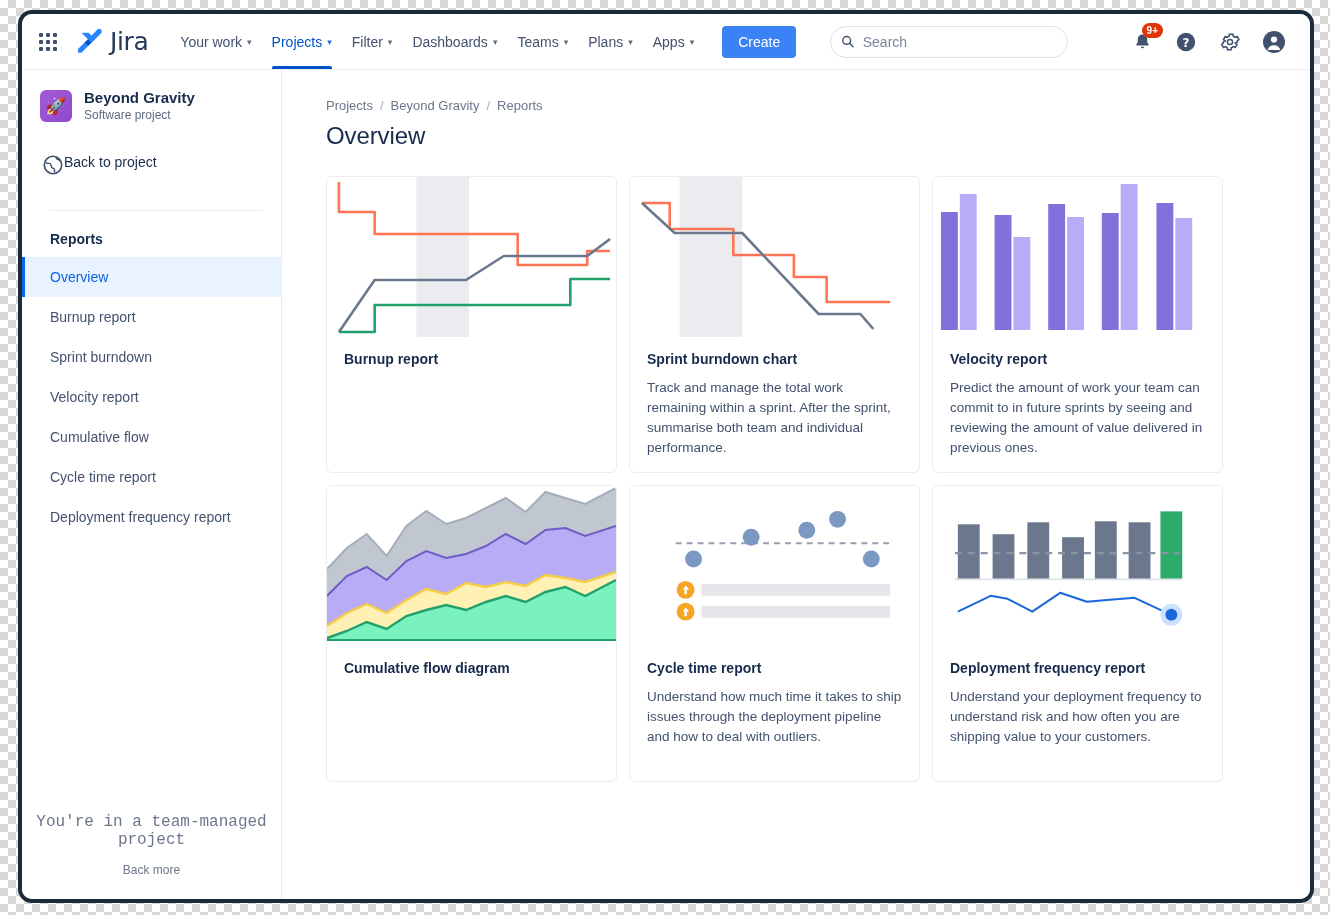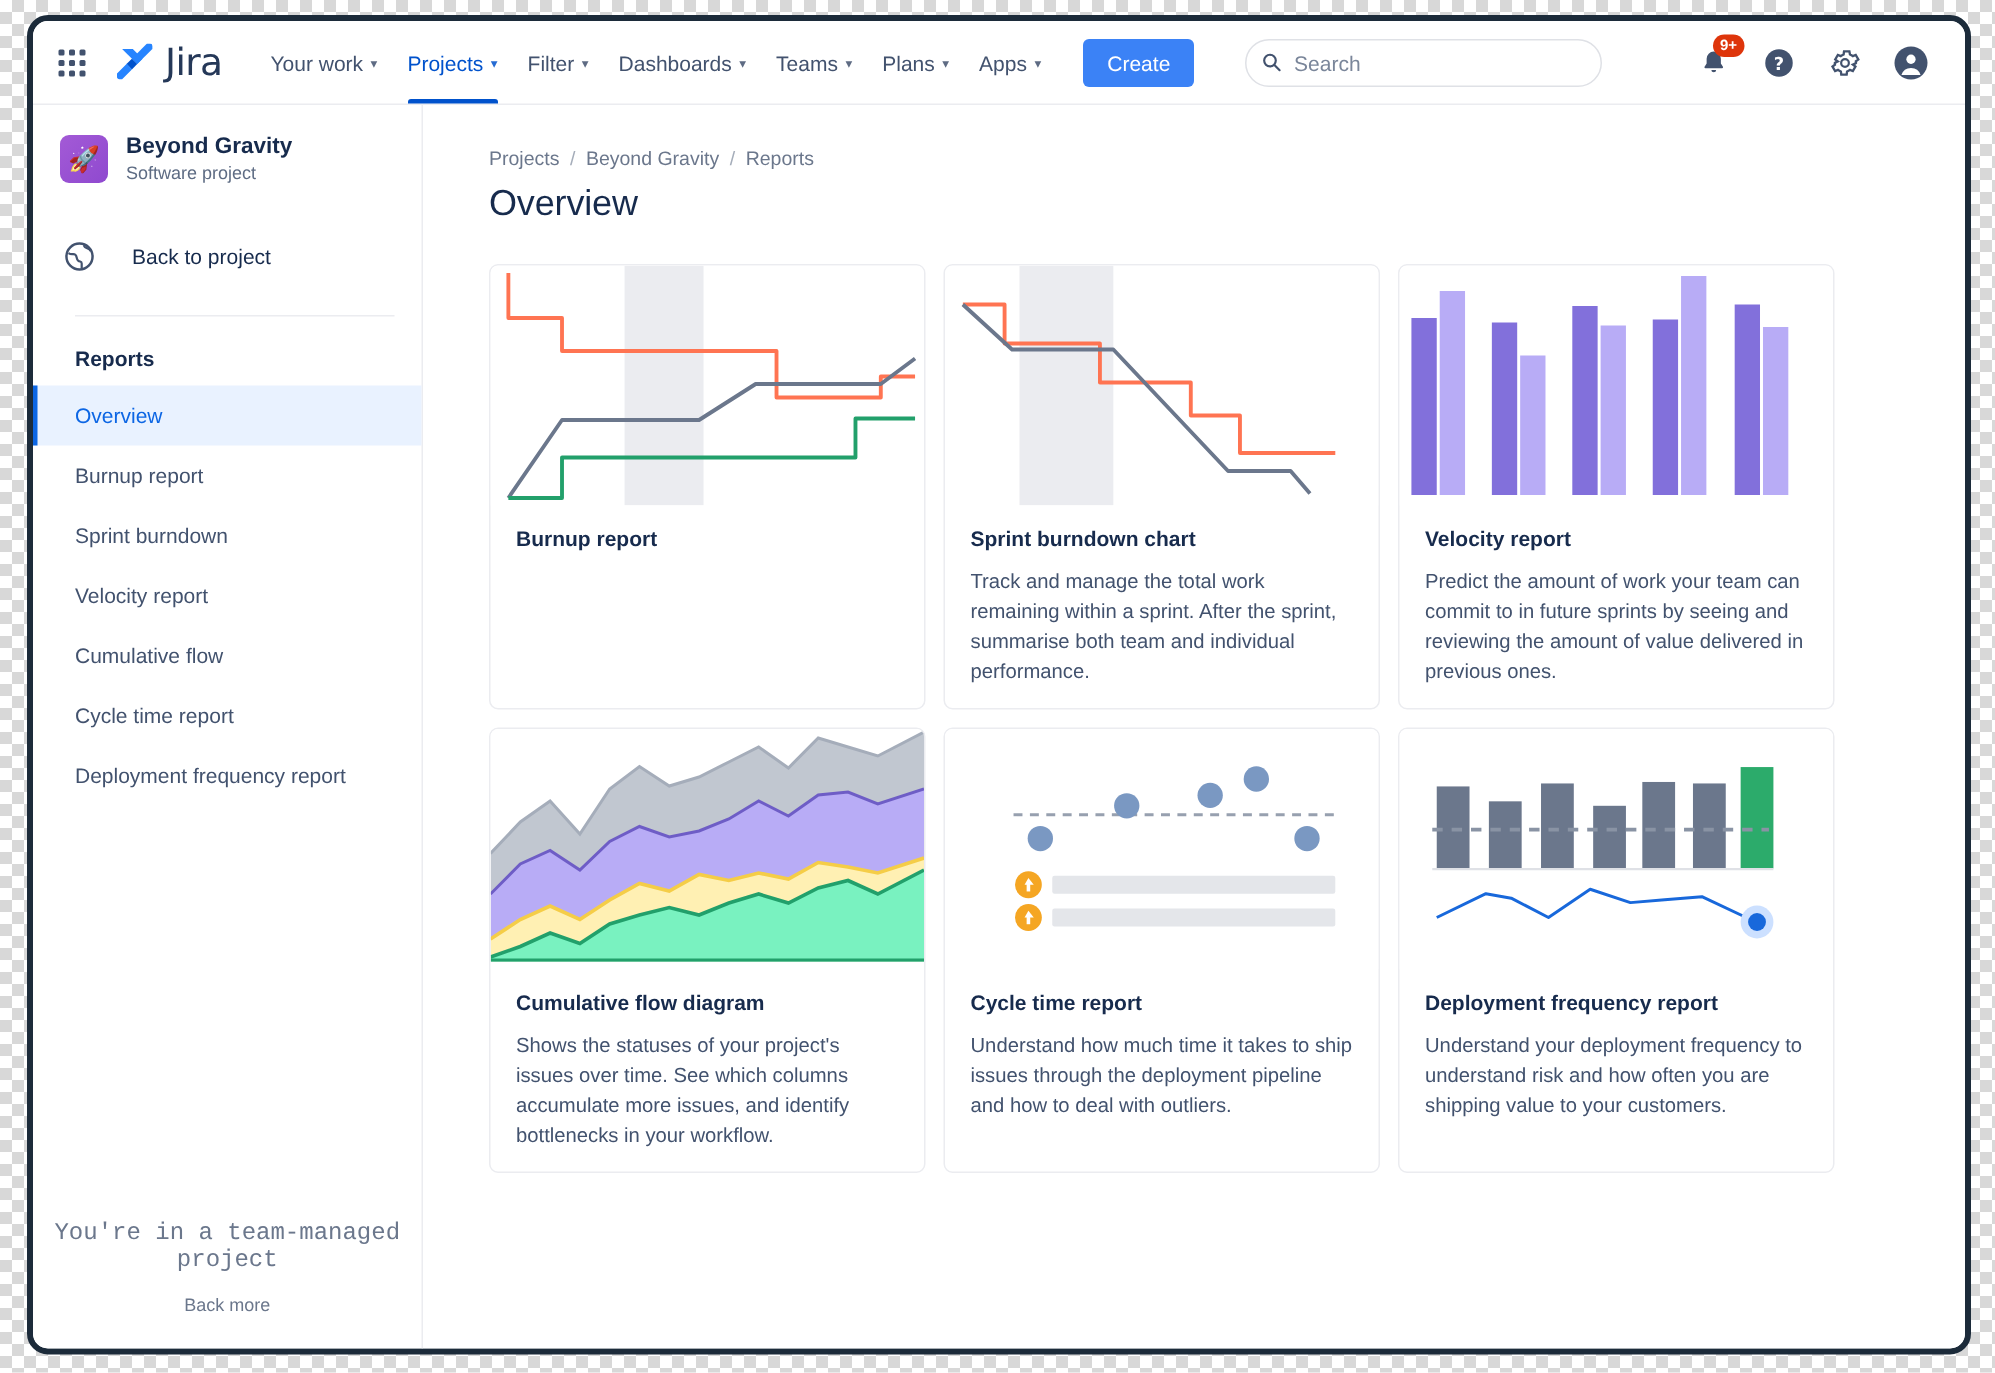--- a/index.html
+++ b/index.html
@@ -116,21 +116,21 @@
   .proj-head { display: flex; align-items: center; gap: 12px; padding: 0 16px 0 18px; }
   .proj-avatar {
     width: 32px; height: 32px; border-radius: 6px;
     background: linear-gradient(135deg,#a35ad6,#8f49cf);
     display: flex; align-items: center; justify-content: center;
     font-size: 17px; flex: 0 0 32px;
   }
   .proj-name { font-size: 15px; font-weight: 700; color: #172b4d; line-height: 19px; }
   .proj-type { font-size: 12px; color: #5e6c84; line-height: 17px; }
   .back-row {
-    display: flex; align-items: center; gap: 24px;
+    display: flex; align-items: flex-start; gap: 0;
     padding: 0 16px 0 20px; margin-top: 30px; height: 34px;
     cursor: pointer;
   }
   .back-label { font-size: 14px; color: #172b4d; }
   .divider { height: 1px; background: #ebecf0; margin: 22px 18px 0 28px; }
   .section-title {
     font-size: 14px; font-weight: 700; color: #172b4d;
     padding: 20px 0 4px 28px;
   }
   .navlist { margin-top: 6px; }
@@ -409,21 +409,20 @@
               <path d="M0,140 L20,127 L40,118 L60,127 L80,114 L100,103 L120,108 L140,97 L160,101 L180,96 L200,100 L220,89 L240,92 L260,96 L291,86 L291,155 L0,155 Z" fill="#fff0b3"></path>
               <path d="M0,140 L20,127 L40,118 L60,127 L80,114 L100,103 L120,108 L140,97 L160,101 L180,96 L200,100 L220,89 L240,92 L260,96 L291,86" fill="none" stroke="#f5cd47" stroke-width="2.4"></path>
 
               <path d="M0,152 L20,145 L40,136 L60,143 L80,130 L100,124 L120,119 L140,124 L160,116 L180,110 L200,116 L220,106 L240,101 L260,110 L291,94 L291,155 L0,155 Z" fill="#79f2c0"></path>
               <path d="M0,152 L20,145 L40,136 L60,143 L80,130 L100,124 L120,119 L140,124 L160,116 L180,110 L200,116 L220,106 L240,101 L260,110 L291,94" fill="none" stroke="#22a06b" stroke-width="2.4"></path>
               <line x1="0" y1="154" x2="291" y2="154" stroke="#22a06b" stroke-width="2"></line>
             </svg>
           </div>
           <div class="card-body">
             <div class="card-title">Cumulative flow diagram</div>
-            <div class="card-desc">Shows the statuses of your project's issues over time. See which columns accumulate more issues, and identify bottlenecks in your workflow.</div>
           </div>
         </div>
 
         <div class="card">
           <div class="card-thumb">
             <svg viewBox="0 0 291 160">
               <line x1="46" y1="57" x2="263" y2="57" stroke="#97a0af" stroke-width="2" stroke-dasharray="6 5"></line>
               <circle cx="64" cy="73" r="8.5" fill="#7a98c2"></circle>
               <circle cx="122" cy="51" r="8.5" fill="#7a98c2"></circle>
               <circle cx="178" cy="44" r="8.5" fill="#7a98c2"></circle>

